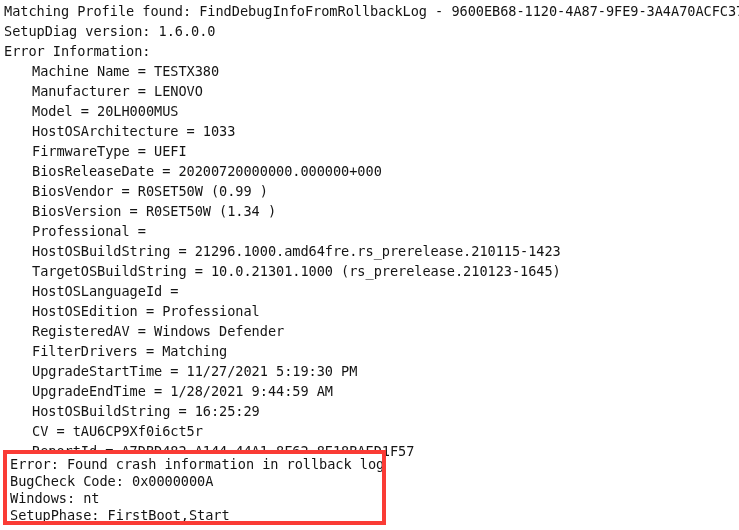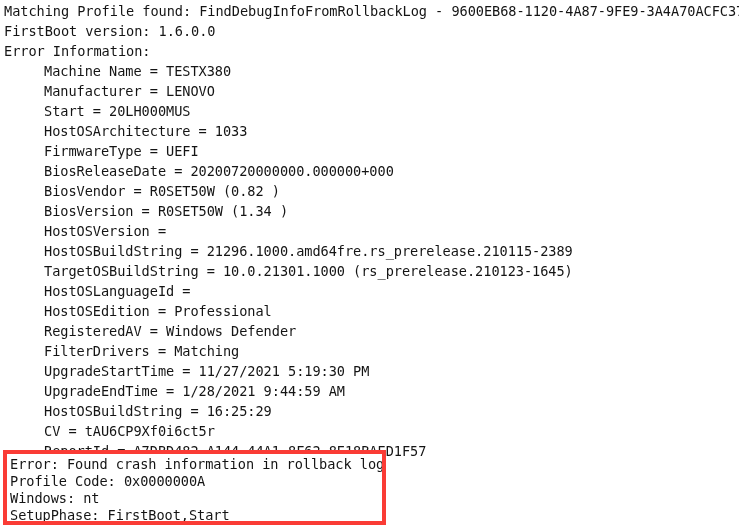--- a/index.html
+++ b/index.html
@@ -36,21 +36,21 @@
     font-size: 13.6px;
     line-height: 20px;
     height: 20px;
     color: #141414;
     white-space: pre;
     letter-spacing: -0.05px;
     padding-left: 4px;
   }
 
   .log-line.indent {
-    padding-left: 44px;
+    padding-left: 32px;
   }
 
   .error-box {
     position: absolute;
     left: 3px;
     top: 450px;
     width: 383px;
     height: 75px;
     border: 4px solid #fa3b35;
     background: #ffffff;
@@ -72,46 +72,46 @@
     letter-spacing: -0.05px;
   }
 </style>
 </head>
 <body>
 
 <div class="console">
 
   <div class="log-area">
     <div class="log-line">Matching Profile found: FindDebugInfoFromRollbackLog - 9600EB68-1120-4A87-9FE9-3A4A70ACFC37</div>
-    <div class="log-line">FirstBoot version: 1.6.0.0</div>
+    <div class="log-line">SetupDiag version: 1.6.0.0</div>
     <div class="log-line">Error Information:</div>
     <div class="log-line indent">Machine Name = TESTX380</div>
     <div class="log-line indent">Manufacturer = LENOVO</div>
-    <div class="log-line indent">Start = 20LH000MUS</div>
+    <div class="log-line indent">Model = 20LH000MUS</div>
     <div class="log-line indent">HostOSArchitecture = 1033</div>
     <div class="log-line indent">FirmwareType = UEFI</div>
     <div class="log-line indent">BiosReleaseDate = 20200720000000.000000+000</div>
-    <div class="log-line indent">BiosVendor = R0SET50W (0.82 )</div>
+    <div class="log-line indent">BiosVendor = R0SET50W (0.99 )</div>
     <div class="log-line indent">BiosVersion = R0SET50W (1.34 )</div>
-    <div class="log-line indent">HostOSVersion =</div>
-    <div class="log-line indent">HostOSBuildString = 21296.1000.amd64fre.rs_prerelease.210115-2389</div>
+    <div class="log-line indent">Professional =</div>
+    <div class="log-line indent">HostOSBuildString = 21296.1000.amd64fre.rs_prerelease.210115-1423</div>
     <div class="log-line indent">TargetOSBuildString = 10.0.21301.1000 (rs_prerelease.210123-1645)</div>
     <div class="log-line indent">HostOSLanguageId =</div>
     <div class="log-line indent">HostOSEdition = Professional</div>
     <div class="log-line indent">RegisteredAV = Windows Defender</div>
     <div class="log-line indent">FilterDrivers = Matching</div>
     <div class="log-line indent">UpgradeStartTime = 11/27/2021 5:19:30 PM</div>
     <div class="log-line indent">UpgradeEndTime = 1/28/2021 9:44:59 AM</div>
     <div class="log-line indent">HostOSBuildString = 16:25:29</div>
     <div class="log-line indent">CV = tAU6CP9Xf0i6ct5r</div>
     <div class="log-line indent">ReportId = A7DBD482-A144-44A1-8F62-8E18BAED1F57</div>
   </div>
 
   <div class="error-box">
     <div class="error-box-inner">
       <div class="error-line">Error: Found crash information in rollback log.</div>
-      <div class="error-line">Profile Code: 0x0000000A</div>
+      <div class="error-line">BugCheck Code: 0x0000000A</div>
       <div class="error-line">Windows: nt</div>
       <div class="error-line">SetupPhase: FirstBoot,Start</div>
     </div>
   </div>
 
 </div>
 
 </body></html>

